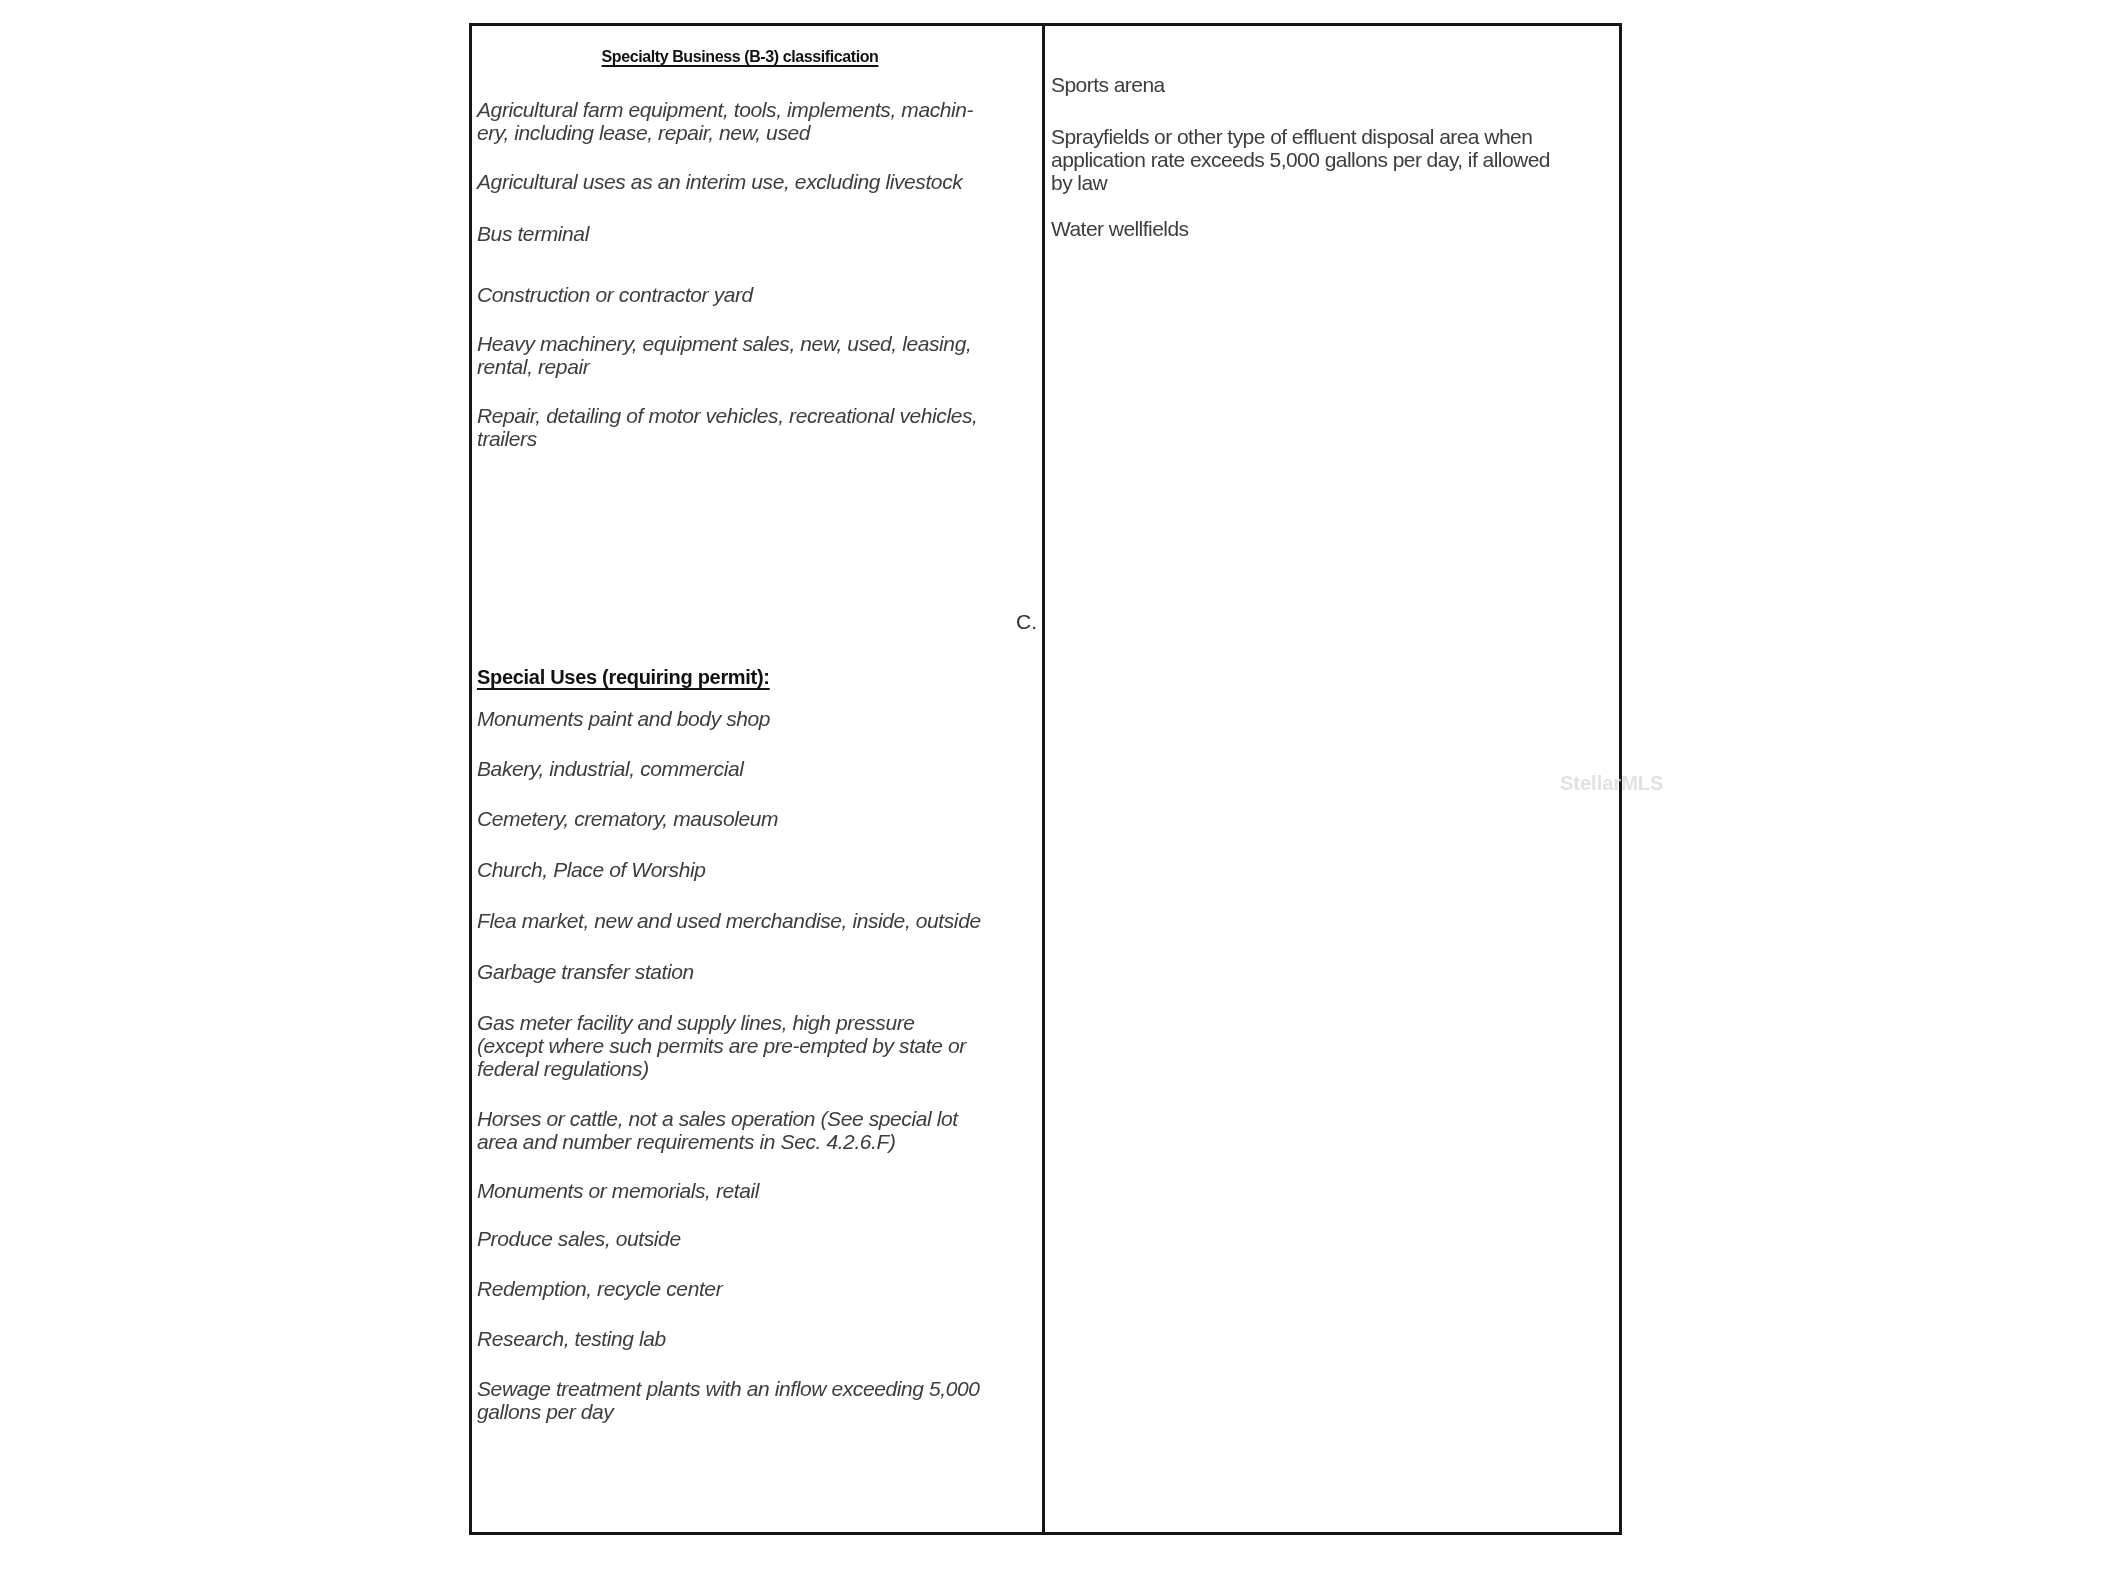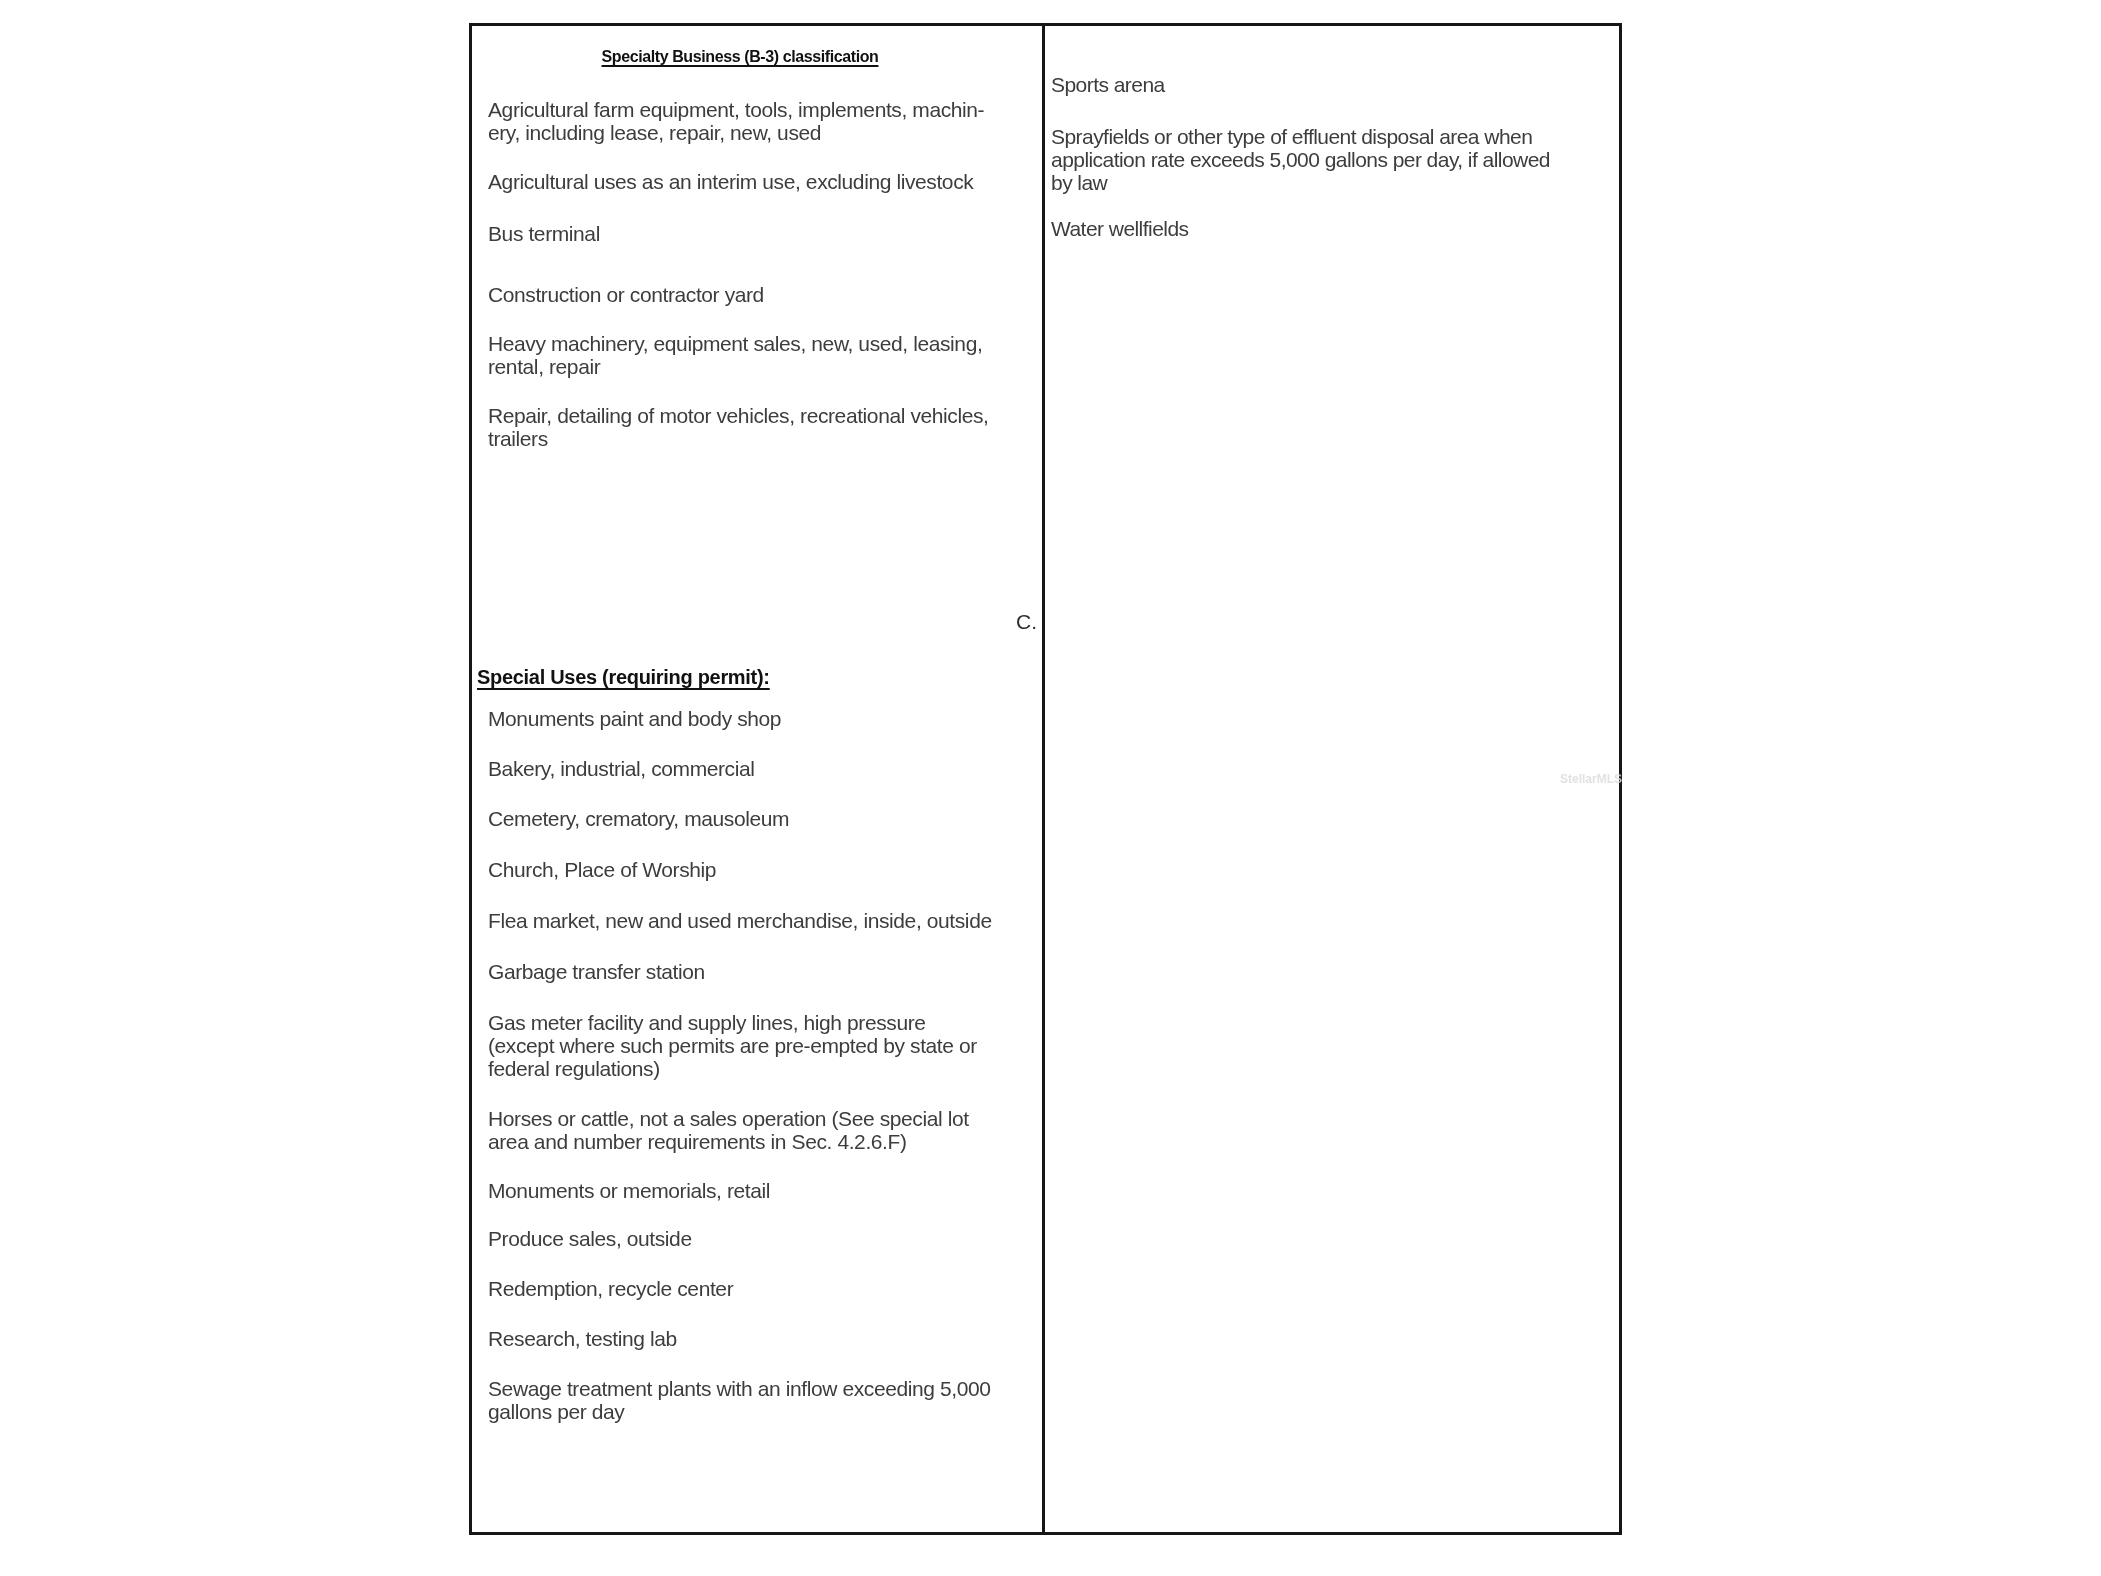--- a/index.html
+++ b/index.html
@@ -35,21 +35,21 @@
     background: #161616;
   }
   .p {
     position: absolute;
     font-size: 21px;
     line-height: 23px;
     letter-spacing: -0.4px;
     color: #3d3d3d;
     white-space: pre-line;
   }
-  .left-col { left: 488px; width: 585px; }
+  .left-col { left: 477px; width: 585px; font-style: italic; }
   .right-col { left: 1051px; width: 578px; letter-spacing: -0.55px; }
   .cell-header {
     position: absolute;
     left: 477px;
     width: 526px;
     top: 45px;
     text-align: center;
     font-size: 16px;
     line-height: 23px;
     font-weight: bold;
@@ -80,21 +80,21 @@
     top: 610px;
     text-align: right;
     font-size: 21px;
     line-height: 23px;
     color: #2e2e2e;
   }
   .watermark {
     position: absolute;
     left: 1560px;
     top: 772px;
-    font-size: 12px;
+    font-size: 20px;
     font-weight: bold;
     letter-spacing: 0px;
     color: #dcdcdc;
     opacity: 0.85;
     z-index: 5;
   }
 </style>
 </head>
 <body>
 

